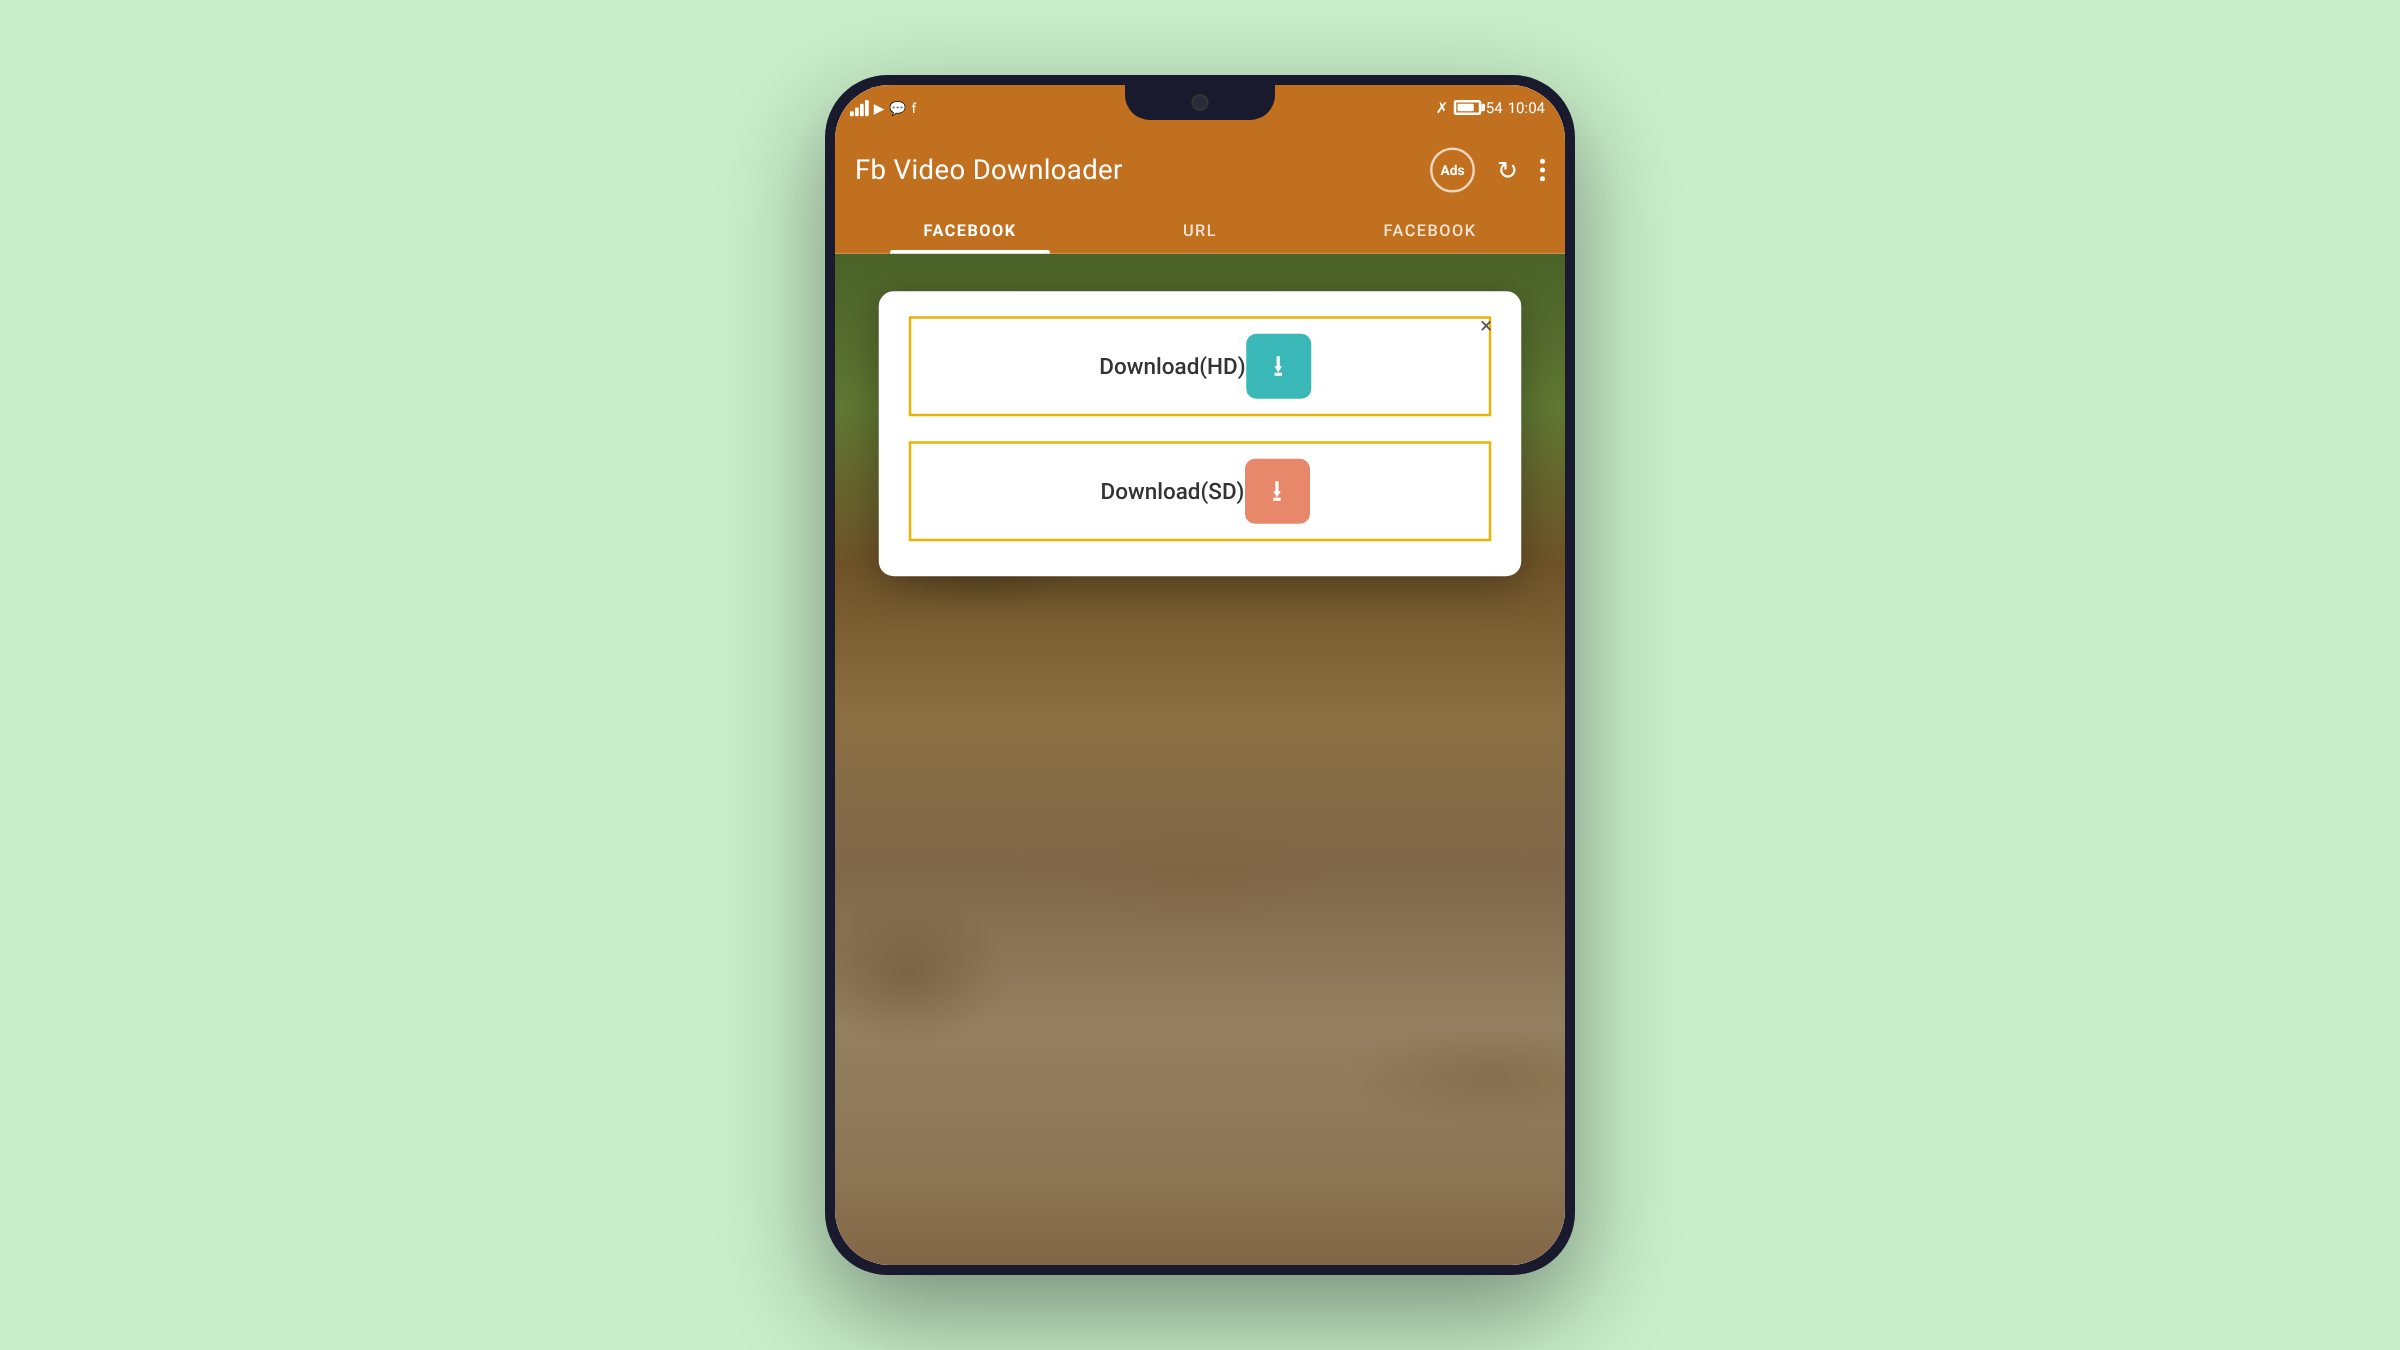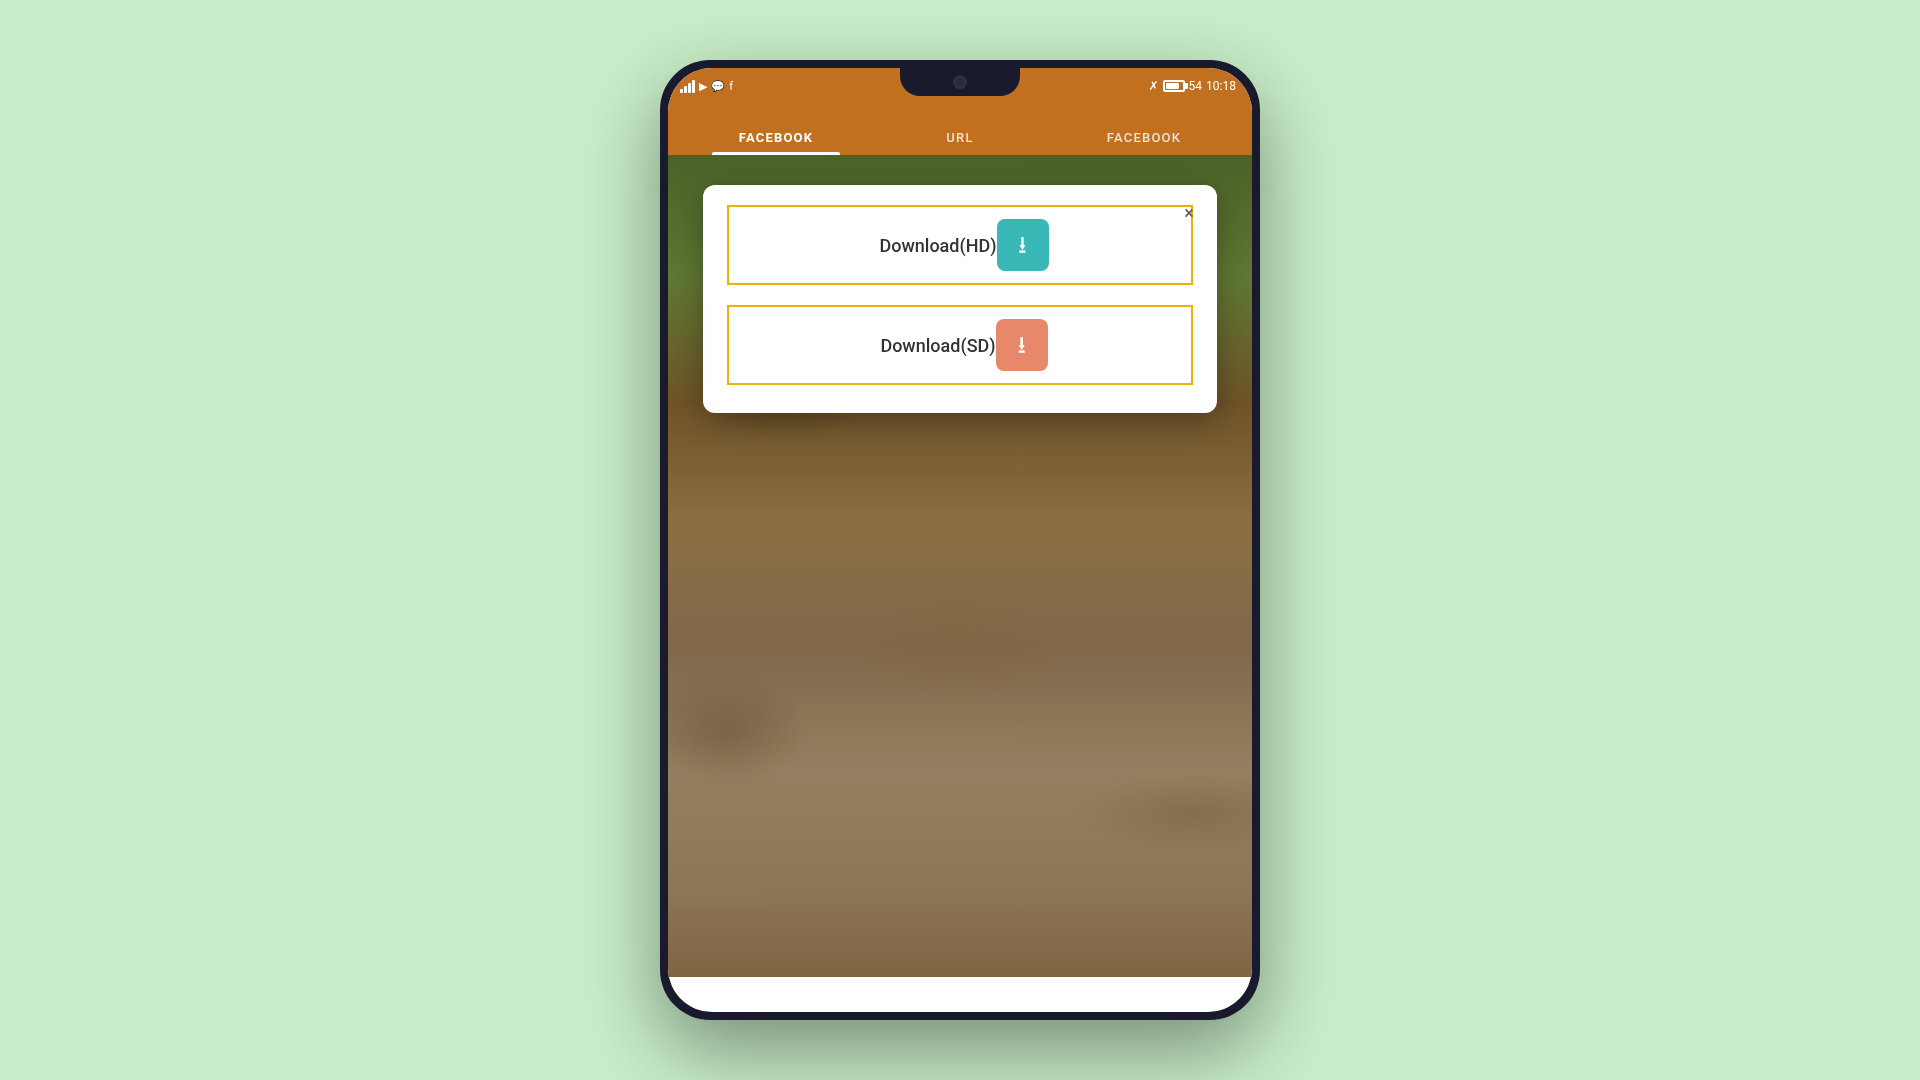--- a/index.html
+++ b/index.html
@@ -371,25 +371,41 @@
         <span style="font-size:11px">▶</span>
         <span style="font-size:11px">💬</span>
         <span style="font-size:11px">f</span>
       </div>
       <div class="status-right">
         <span style="font-size:12px">✗</span>
         <div class="battery-icon">
           <div class="battery-fill"></div>
         </div>
         <span>54</span>
-        <span>10:18</span>
+        <span>10:04</span>
       </div>
     </div>
 
     <div class="app-header">
+      <div class="app-title-row">
+        <span class="app-title">Fb Video Downloader</span>
+        <div class="header-actions">
+          <div class="ads-btn">
+            <span>Ads</span>
+          </div>
+          <div class="refresh-btn">
+            <span>↻</span>
+          </div>
+          <div class="dots-menu">
+            <div class="dot"></div>
+            <div class="dot"></div>
+            <div class="dot"></div>
+          </div>
+        </div>
+      </div>
 
       <div class="tabs">
         <div class="tab active">
           <span>FACEBOOK</span>
         </div>
         <div class="tab">
           <span>URL</span>
         </div>
         <div class="tab">
           <span>FACEBOOK</span>

